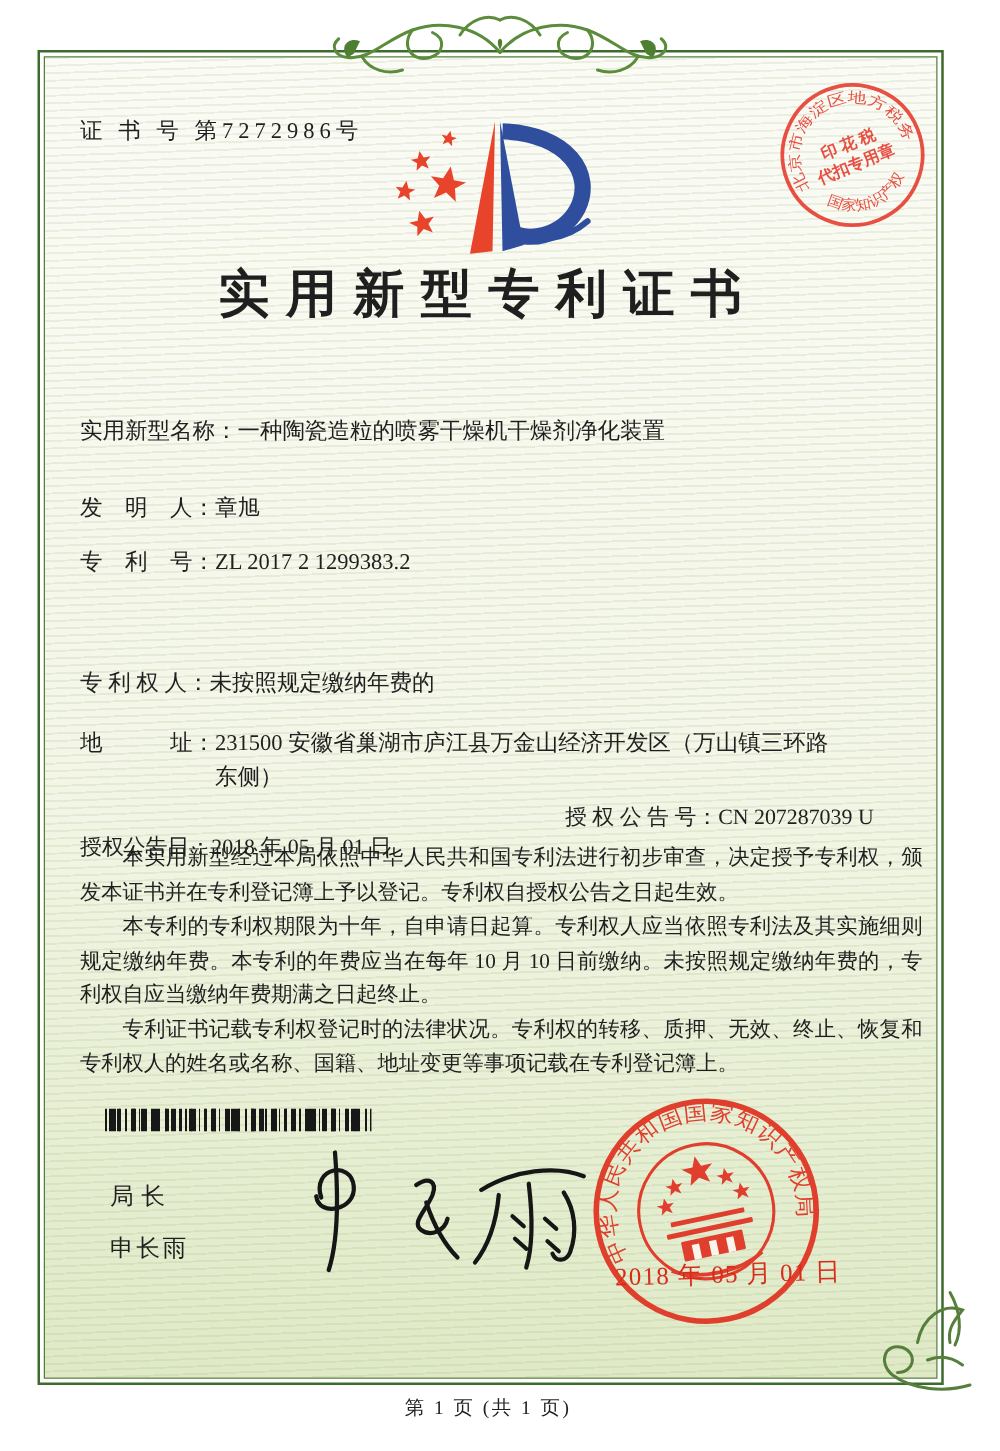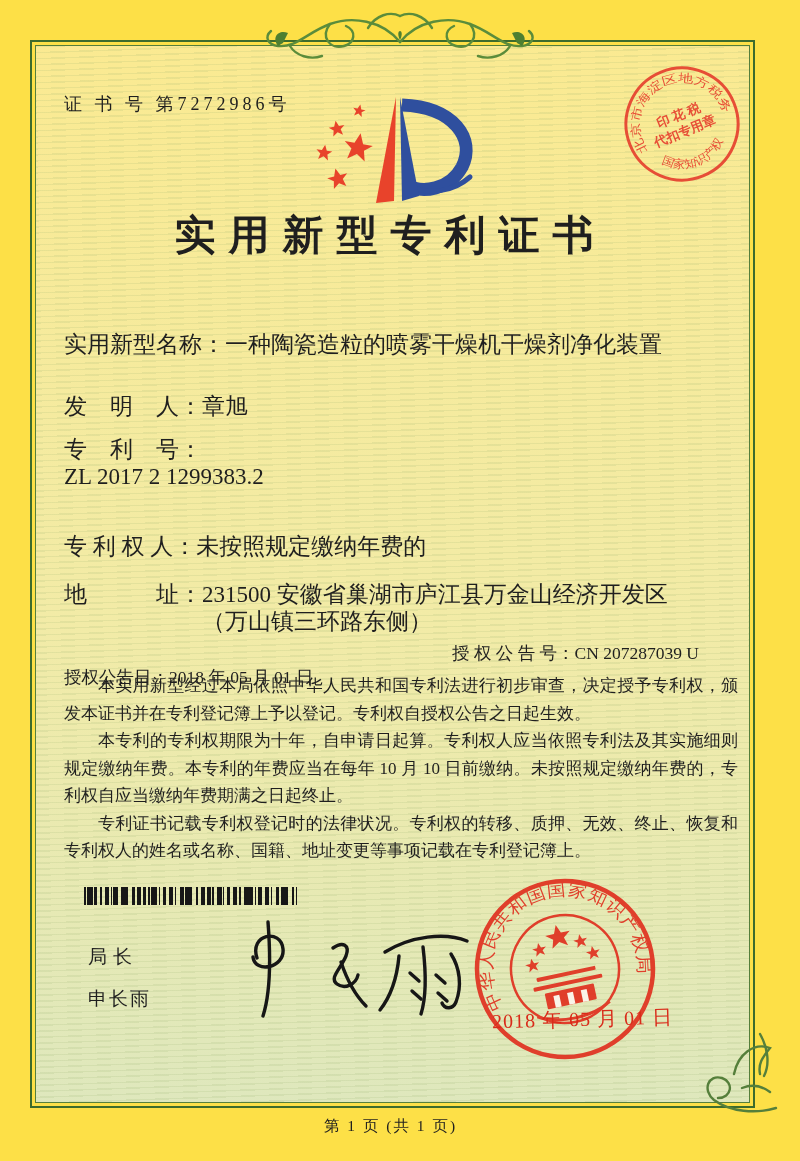--- a/index.html
+++ b/index.html
@@ -1,18 +1,18 @@
 <!DOCTYPE html>
 <html><head>
 <meta charset="utf-8">
 <style>
   html,body { margin:0; padding:0; background:#e9e7e0; }
   .page {
     position:relative; width:800px; height:1161px; margin:0 auto;
-    background:#fde047; overflow:hidden;
+    background:#ffffff; overflow:hidden;
     font-family:"Liberation Serif","DejaVu Serif",serif; color:#1f1f1f;
   }
   
   .frame-outer {
     position:absolute; left:30px; top:40px; width:721px; height:1064px;
     border:2.5px solid #3d6b2d; z-index:1;
   }
   .frame-inner {
     position:absolute; left:3px; top:3px; right:3px; bottom:3px;
     border:1px solid #557f3b;
@@ -24,24 +24,24 @@
 
   
   .cert-no { position:absolute; left:64px; top:92px; font-size:18px; letter-spacing:4px; }
   .logo { position:absolute; left:302px; top:90px; width:190px; height:130px; }
   .page-title {
     position:absolute; left:30px; top:208px; width:721px; text-align:center;
     font-size:41px; font-weight:bold; letter-spacing:13px; white-space:nowrap;
   }
 
   
-  .field-row { position:absolute; left:64px; display:flex; font-size:23px; line-height:27px; }
+  .field-row { position:absolute; left:64px; display:flex; font-size:18px; line-height:27px; }
   .field-row .lab { white-space:pre; }
   .field-row .val { white-space:pre-wrap; }
-  .row-0 { top:331px; } .row-1 { top:393px; } .row-2 { top:436px;flex-direction:column; }
+  .row-0 { top:331px; } .row-1 { top:393px; } .row-2 { top:436px; }
   .row-3 { top:482px; } .row-4 { top:533px; } .row-5 { top:581px; }
   .row-5 .val { width:495px; }
   .grant-left  { position:absolute; left:64px;  top:665px; display:flex; font-size:17.5px; }
   .grant-right { position:absolute; left:452px; top:641px; display:flex; font-size:17.5px;align-items:center; }
   .grant-left .lab, .grant-right .lab { white-space:pre; }
 
   
   .body-text { position:absolute; left:64px; top:672px; width:674px; font-size:17px;
                line-height:27.5px; text-align:justify; }
   .body-text p { margin:0; text-indent:2em; }

